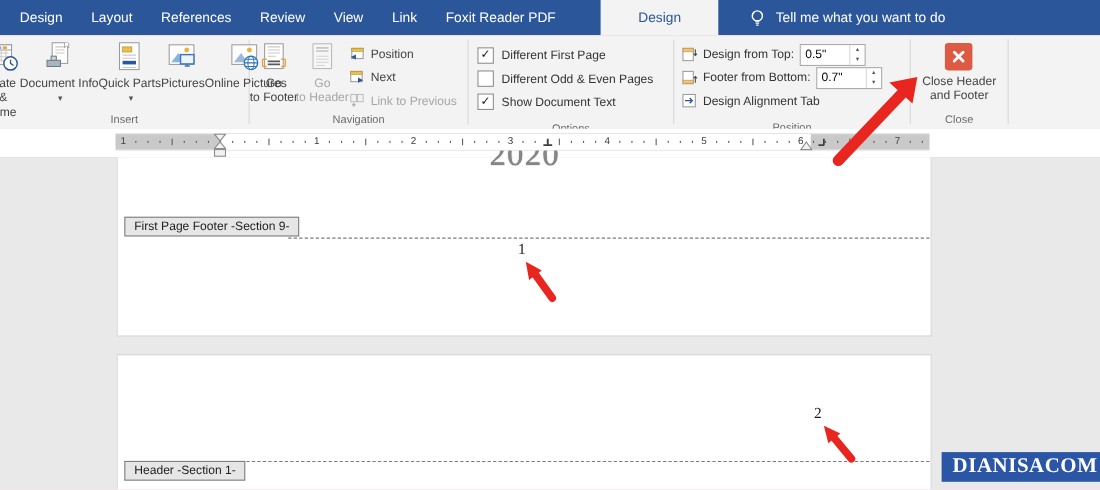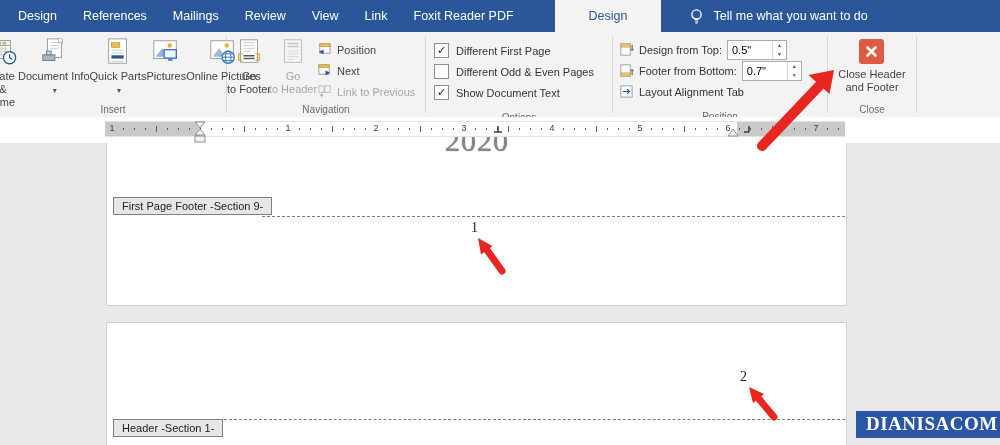--- a/index.html
+++ b/index.html
@@ -81,22 +81,22 @@
   .overlay{position:absolute;left:0;top:0;width:1000px;height:445px;pointer-events:none;z-index:60;}
 </style>
 </head>
 <body>
 
 <div class="app">
 
   <div class="tabbar">
     <div id="tabs" style="display:flex;align-items:stretch;">
         <div class="tab first">Design</div>
+        <div class="tab">Layout</div>
         <div class="tab">References</div>
-        <div class="tab">Mailings</div>
         <div class="tab">Review</div>
         <div class="tab">View</div>
         <div class="tab">Link</div>
         <div class="tab">Foxit Reader PDF</div>
       </div>
     <div class="tab active">
       <span>Design</span>
     </div>
     <div class="tellme">
       <svg class="bulb" width="15" height="17" viewBox="0 0 15 17">
@@ -264,21 +264,21 @@
             <span>▲</span>
             <span>▼</span>
           </span>
         </span>
       </div>
       <div class="posrow" style="cursor:pointer">
         <svg class="sicon" viewBox="0 0 16 16">
           <rect x="2" y="2" width="12" height="12" fill="#fff" stroke="#9a9a9a"></rect>
           <path d="M4 8 h7 M8.5 5.5 L11 8 l-2.5 2.5" fill="none" stroke="#2b579a" stroke-width="1.3"></path>
         </svg>
-        <span>Layout Alignment Tab</span>
+        <span>Design Alignment Tab</span>
       </div>
       <div class="glabel">Position</div>
     </div>
     <div class="gsep"></div>
 
     <div class="rgroup g-close">
       <div class="closebtn">
         <span class="xbox">
           <svg width="13" height="13" viewBox="0 0 13 13">
             <path d="M2.5 2.5 L10.5 10.5 M10.5 2.5 L2.5 10.5" stroke="#fff" stroke-width="2.6" stroke-linecap="round"></path>

